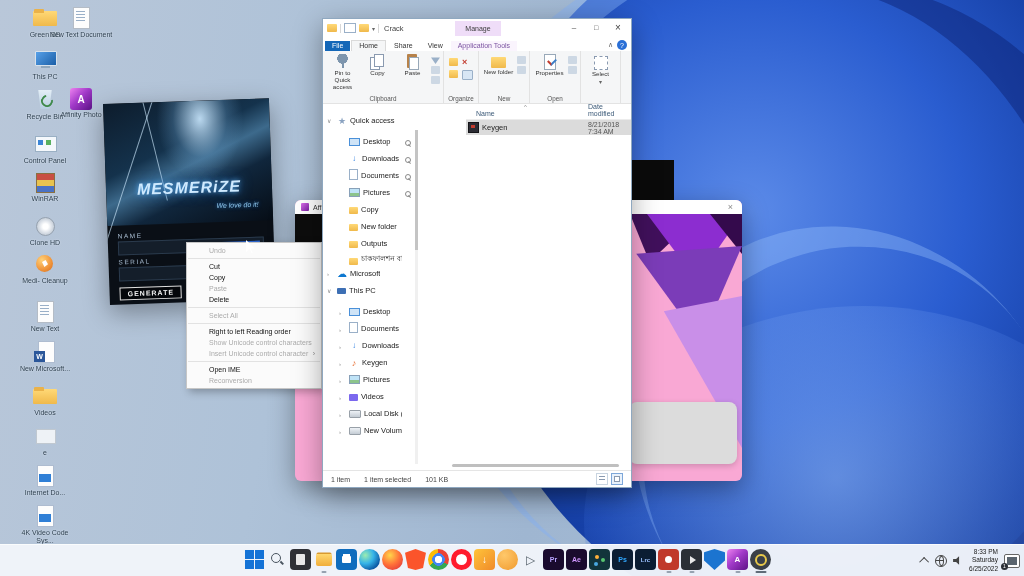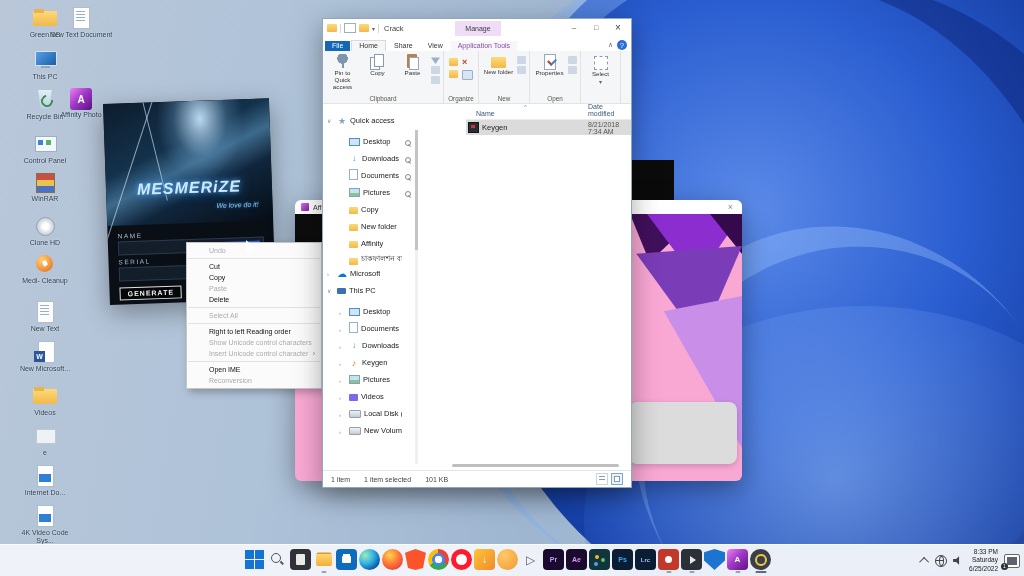--- a/index.html
+++ b/index.html
@@ -661,21 +661,21 @@
           <div class="side-item lvl1">
             <span class="side-chev"></span>
             <span class="side-ico si-folder"></span>
             <span class="side-label">New folder</span>
             <span class="side-pin"></span>
           </div>
 
           <div class="side-item lvl1">
             <span class="side-chev"></span>
             <span class="side-ico si-folder"></span>
-            <span class="side-label">Affinity</span>
+            <span class="side-label">Outputs</span>
             <span class="side-pin"></span>
           </div>
 
           <div class="side-item lvl1">
             <span class="side-chev"></span>
             <span class="side-ico si-folder"></span>
             <span class="side-label">চাকফালশন বালিত</span>
             <span class="side-pin"></span>
           </div>
 

